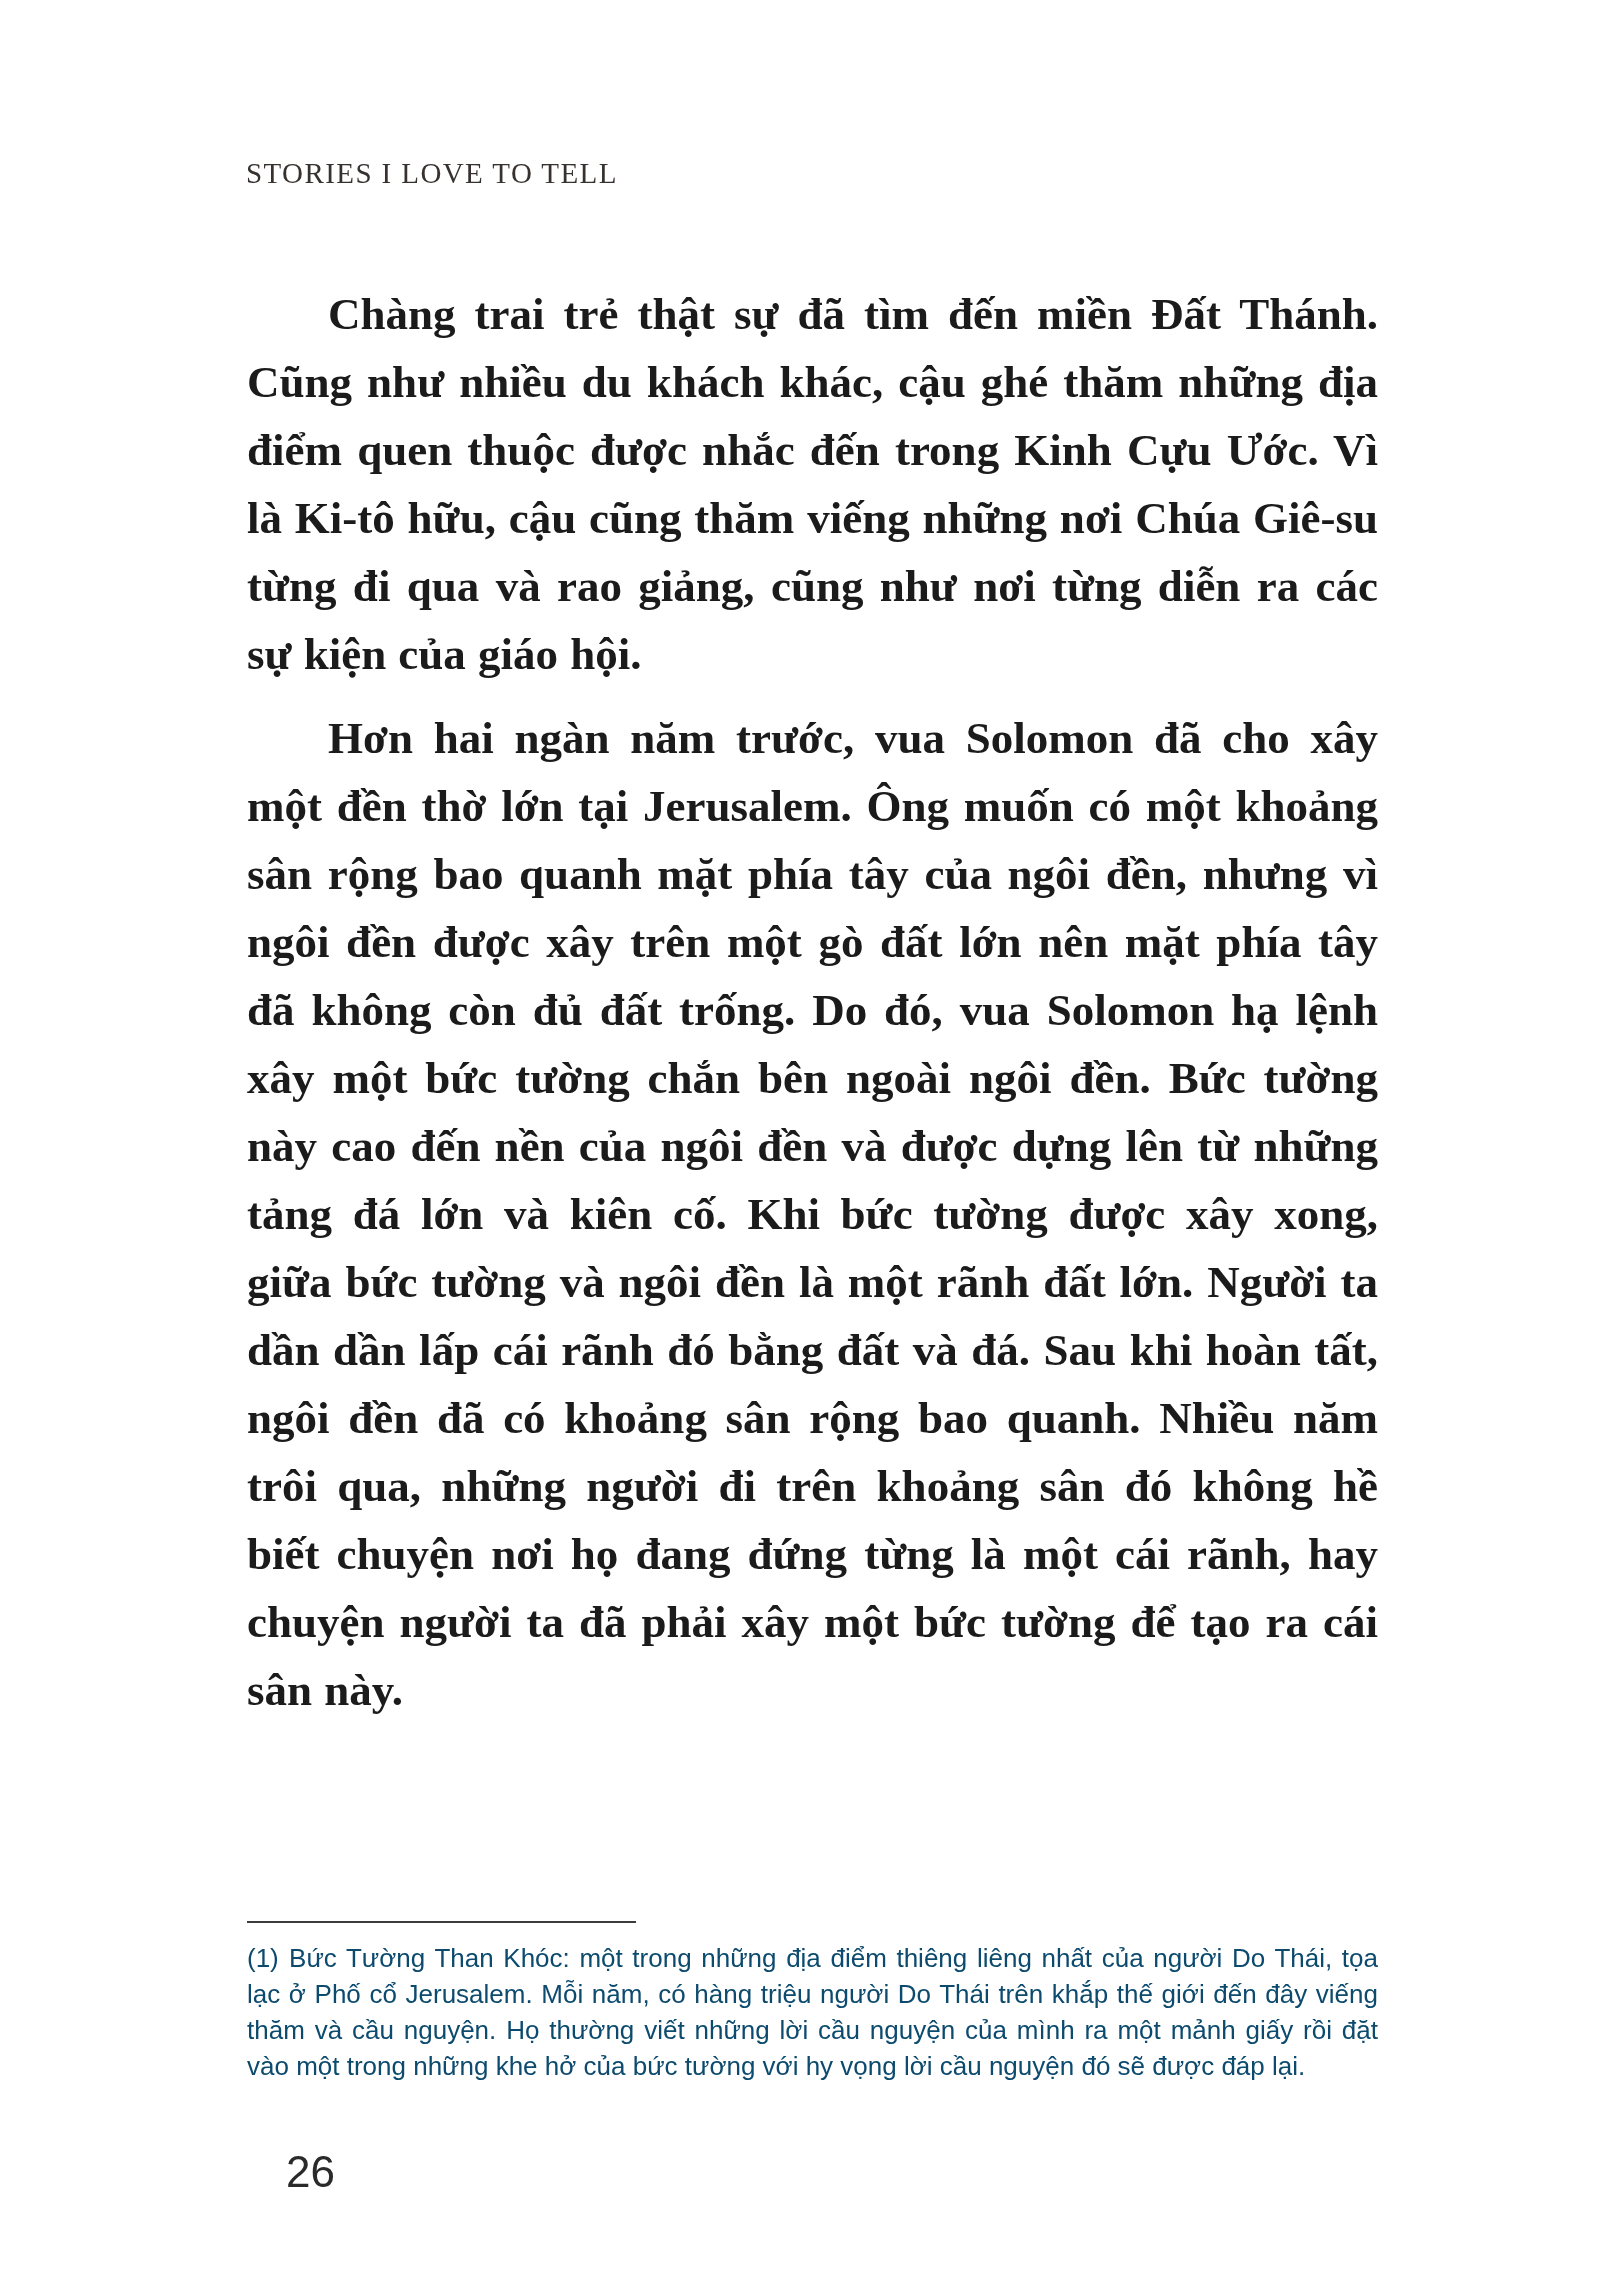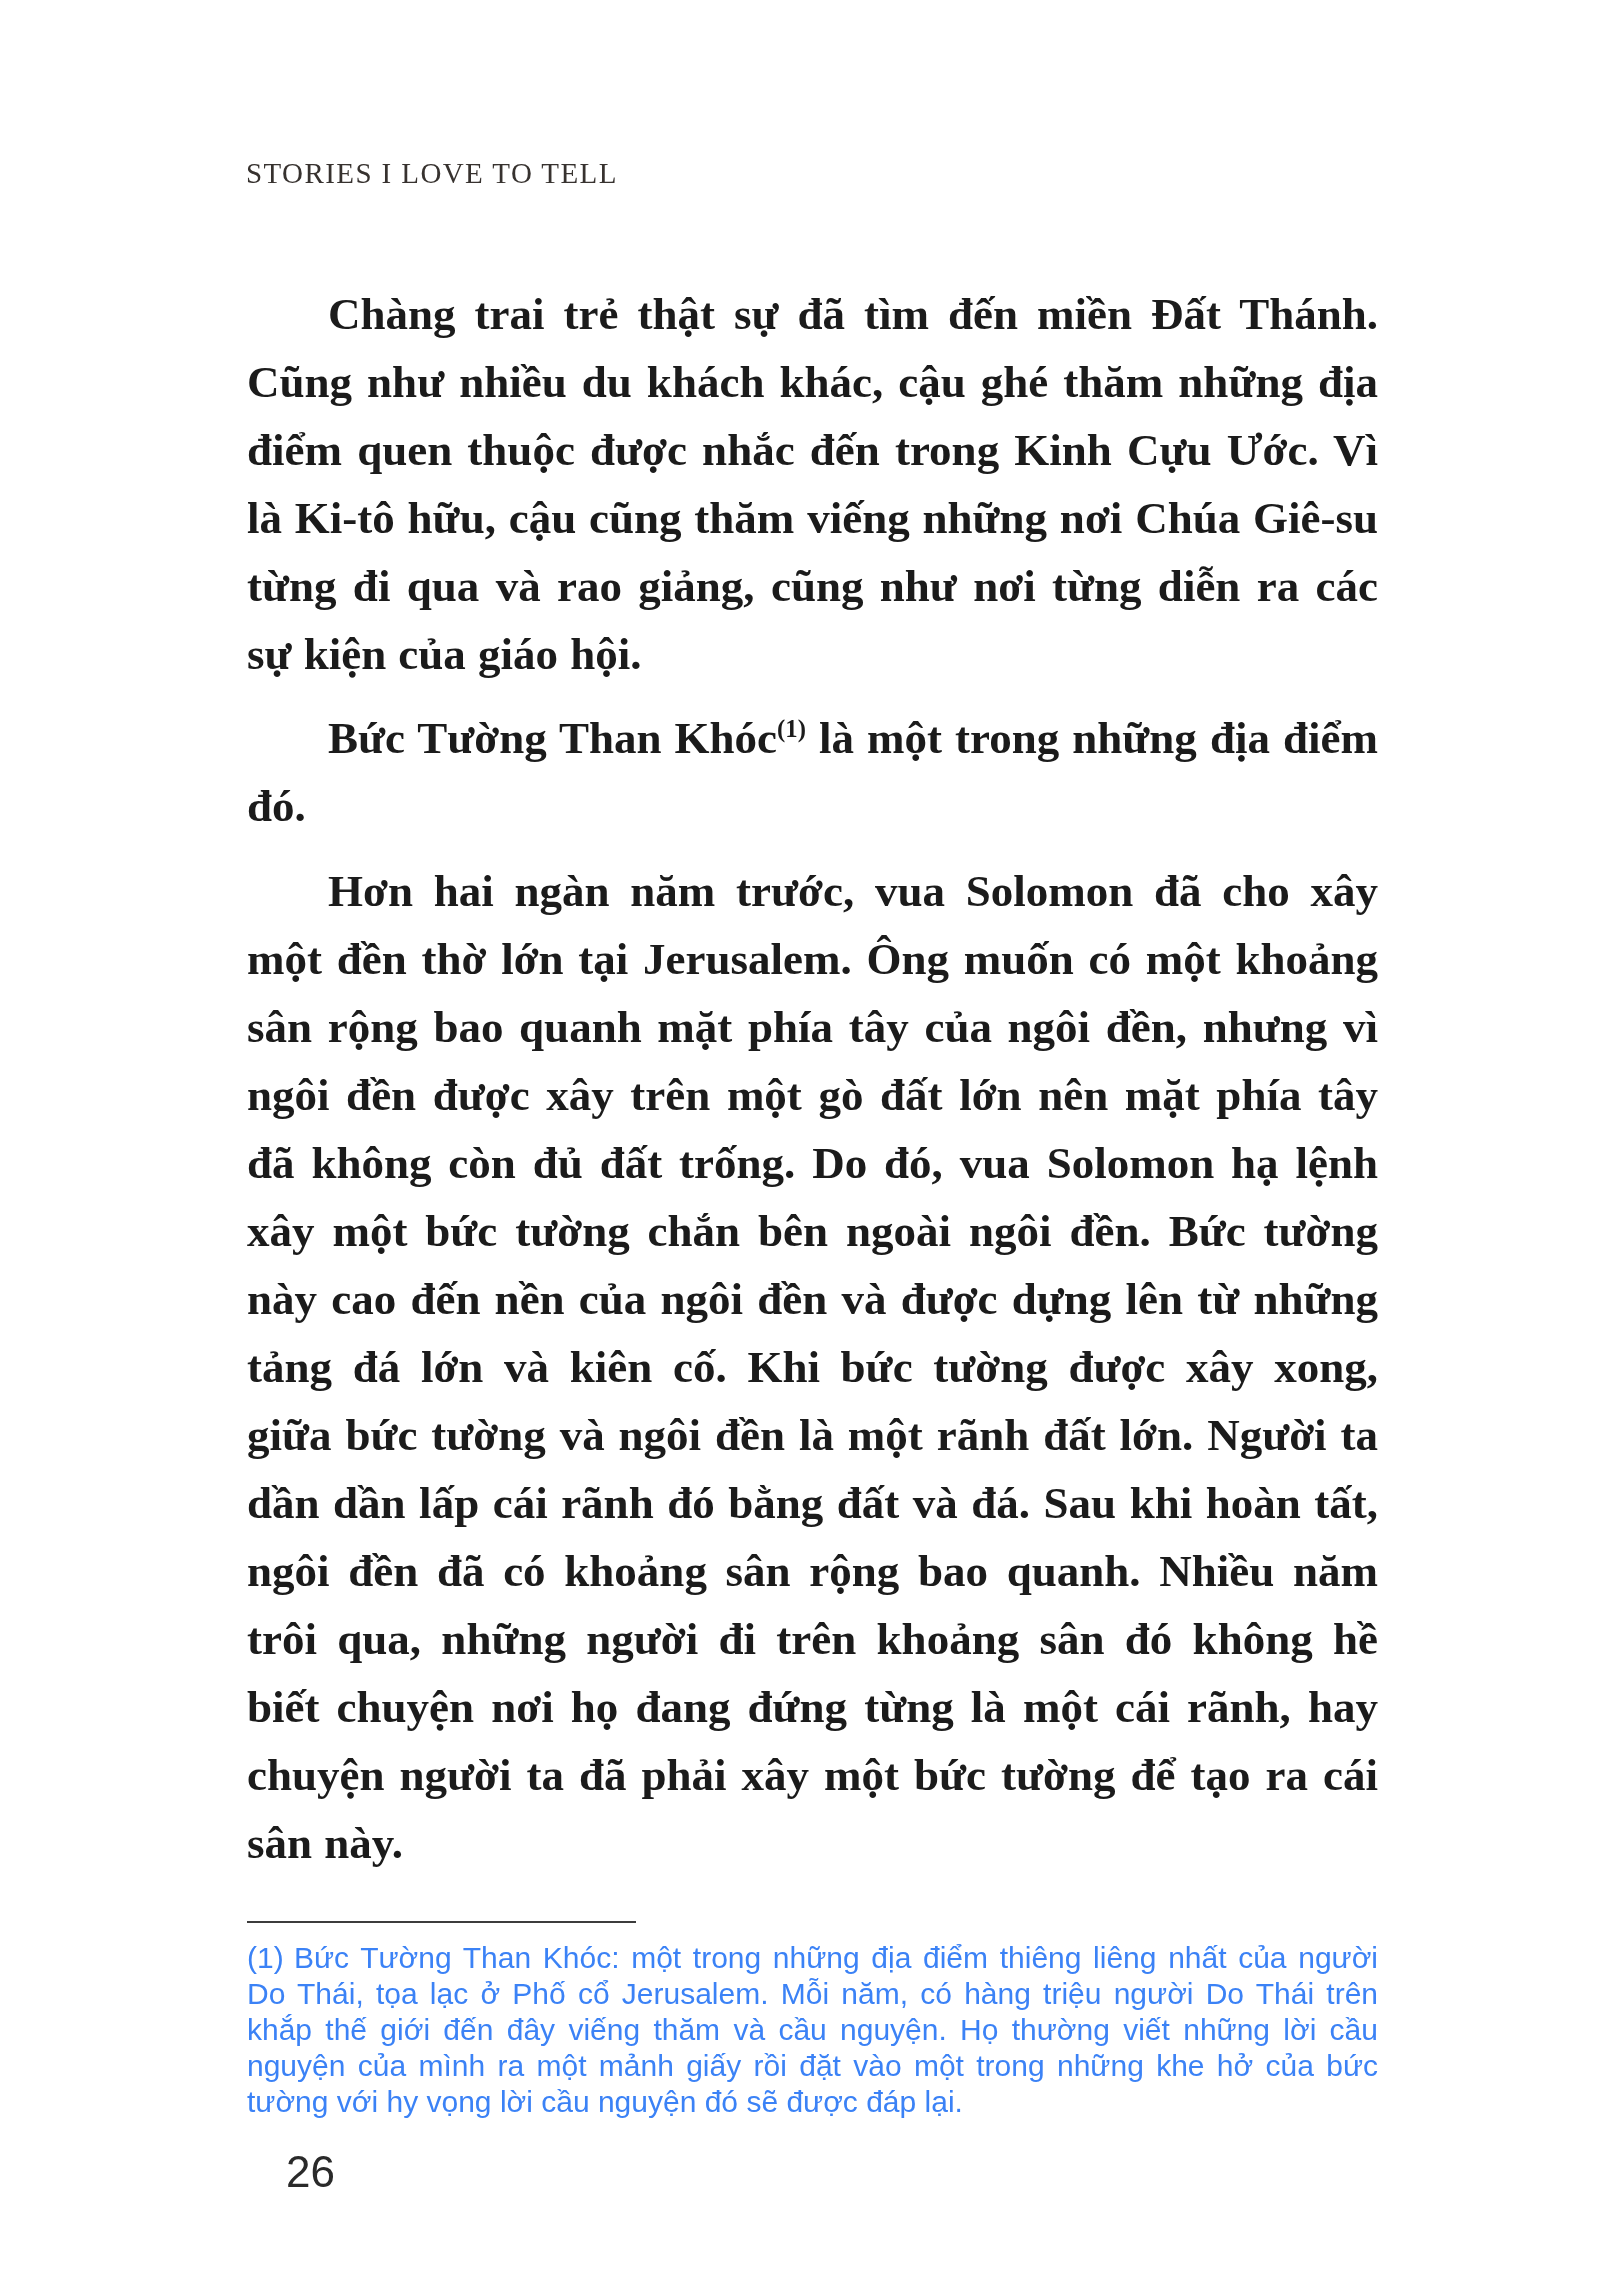--- a/index.html
+++ b/index.html
@@ -59,23 +59,23 @@
     height: 2.3px;
     background: #3c3c3c;
   }
   .footnote {
     position: absolute;
     left: 247px;
     top: 1940px;
     width: 1131px;
     margin: 0;
     font-family: "Liberation Sans", sans-serif;
-    font-size: 30px;
+    font-size: 26px;
     line-height: 36px;
-    color: #3b82f6;
+    color: #0c4a6e;
     text-align: justify;
   }
   .fn-num {
     margin-right: 10.3px;
   }
   .page-number {
     position: absolute;
     left: 246px;
     top: 2147px;
     font-family: "Liberation Sans", sans-serif;
@@ -87,21 +87,20 @@
 </head>
 <body>
 
 <div class="page">
 
   <header class="running-header">STORIES I LOVE TO TELL</header>
 
   <main class="body-text">
     <p class="para">Chàng trai trẻ thật sự đã tìm đến miền Đất Thánh. Cũng như nhiều du khách khác, cậu ghé thăm những địa điểm quen thuộc được nhắc đến trong Kinh Cựu Ước. Vì là Ki-tô hữu, cậu cũng thăm viếng những nơi Chúa Giê-su từng đi qua và rao giảng, cũng như nơi từng diễn ra các sự kiện của giáo hội.</p>
 
-    <p class="para"><span>Bức Tường Than Khóc</span><sup class="fn-marker">(1)</sup><span> là một trong những địa điểm đó.</span></p>
 
     <p class="para">Hơn hai ngàn năm trước, vua Solomon đã cho xây một đền thờ lớn tại Jerusalem. Ông muốn có một khoảng sân rộng bao quanh mặt phía tây của ngôi đền, nhưng vì ngôi đền được xây trên một gò đất lớn nên mặt phía tây đã không còn đủ đất trống. Do đó, vua Solomon hạ lệnh xây một bức tường chắn bên ngoài ngôi đền. Bức tường này cao đến nền của ngôi đền và được dựng lên từ những tảng đá lớn và kiên cố. Khi bức tường được xây xong, giữa bức tường và ngôi đền là một rãnh đất lớn. Người ta dần dần lấp cái rãnh đó bằng đất và đá. Sau khi hoàn tất, ngôi đền đã có khoảng sân rộng bao quanh. Nhiều năm trôi qua, những người đi trên khoảng sân đó không hề biết chuyện nơi họ đang đứng từng là một cái rãnh, hay chuyện người ta đã phải xây một bức tường để tạo ra cái sân này.</p>
   </main>
 
   <div class="footnote-rule"></div>
 
   <p class="footnote"><span class="fn-num">(1)</span><span>Bức Tường Than Khóc: một trong những địa điểm thiêng liêng nhất của người Do Thái, tọa lạc ở Phố cổ Jerusalem. Mỗi năm, có hàng triệu người Do Thái trên khắp thế giới đến đây viếng thăm và cầu nguyện. Họ thường viết những lời cầu nguyện của mình ra một mảnh giấy rồi đặt vào một trong những khe hở của bức tường với hy vọng lời cầu nguyện đó sẽ được đáp lại.</span></p>
 
   <div class="page-number">26</div>
 

